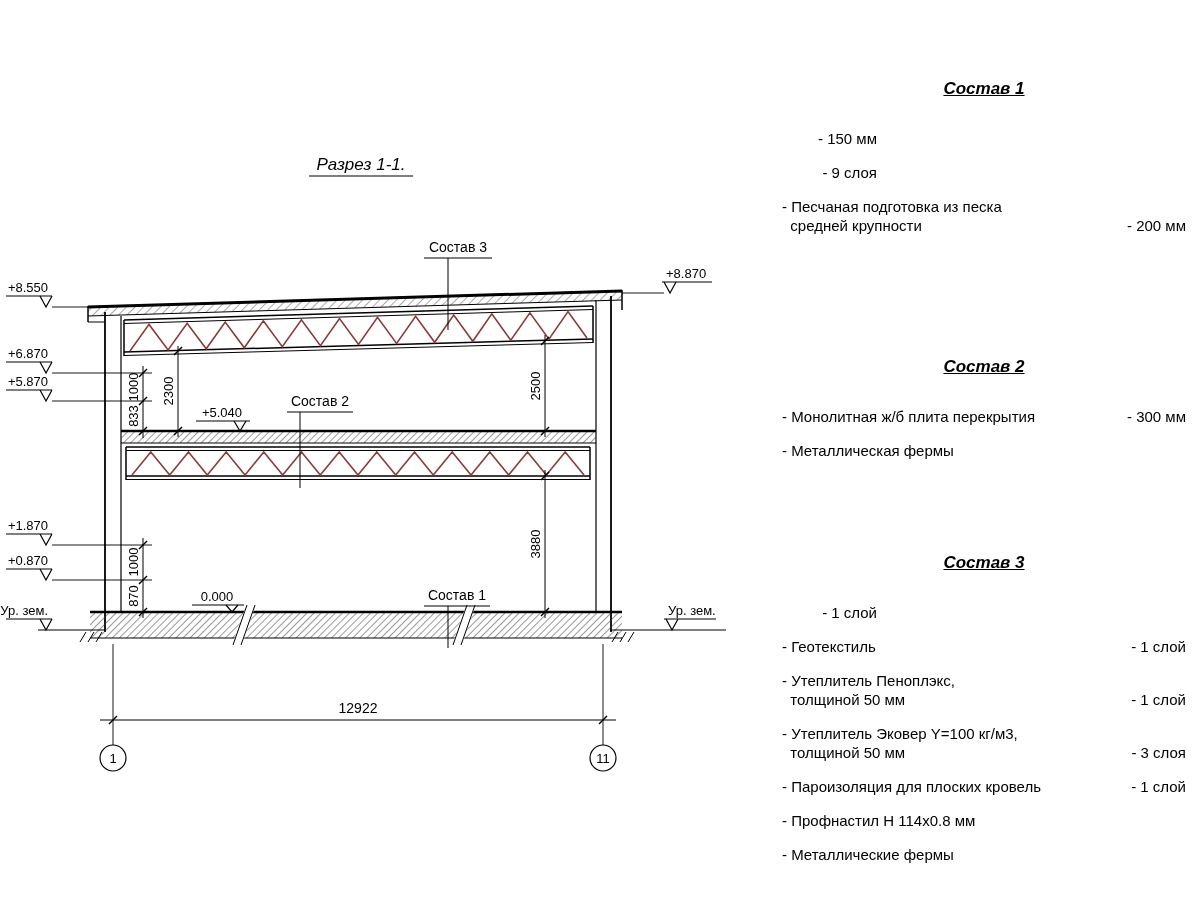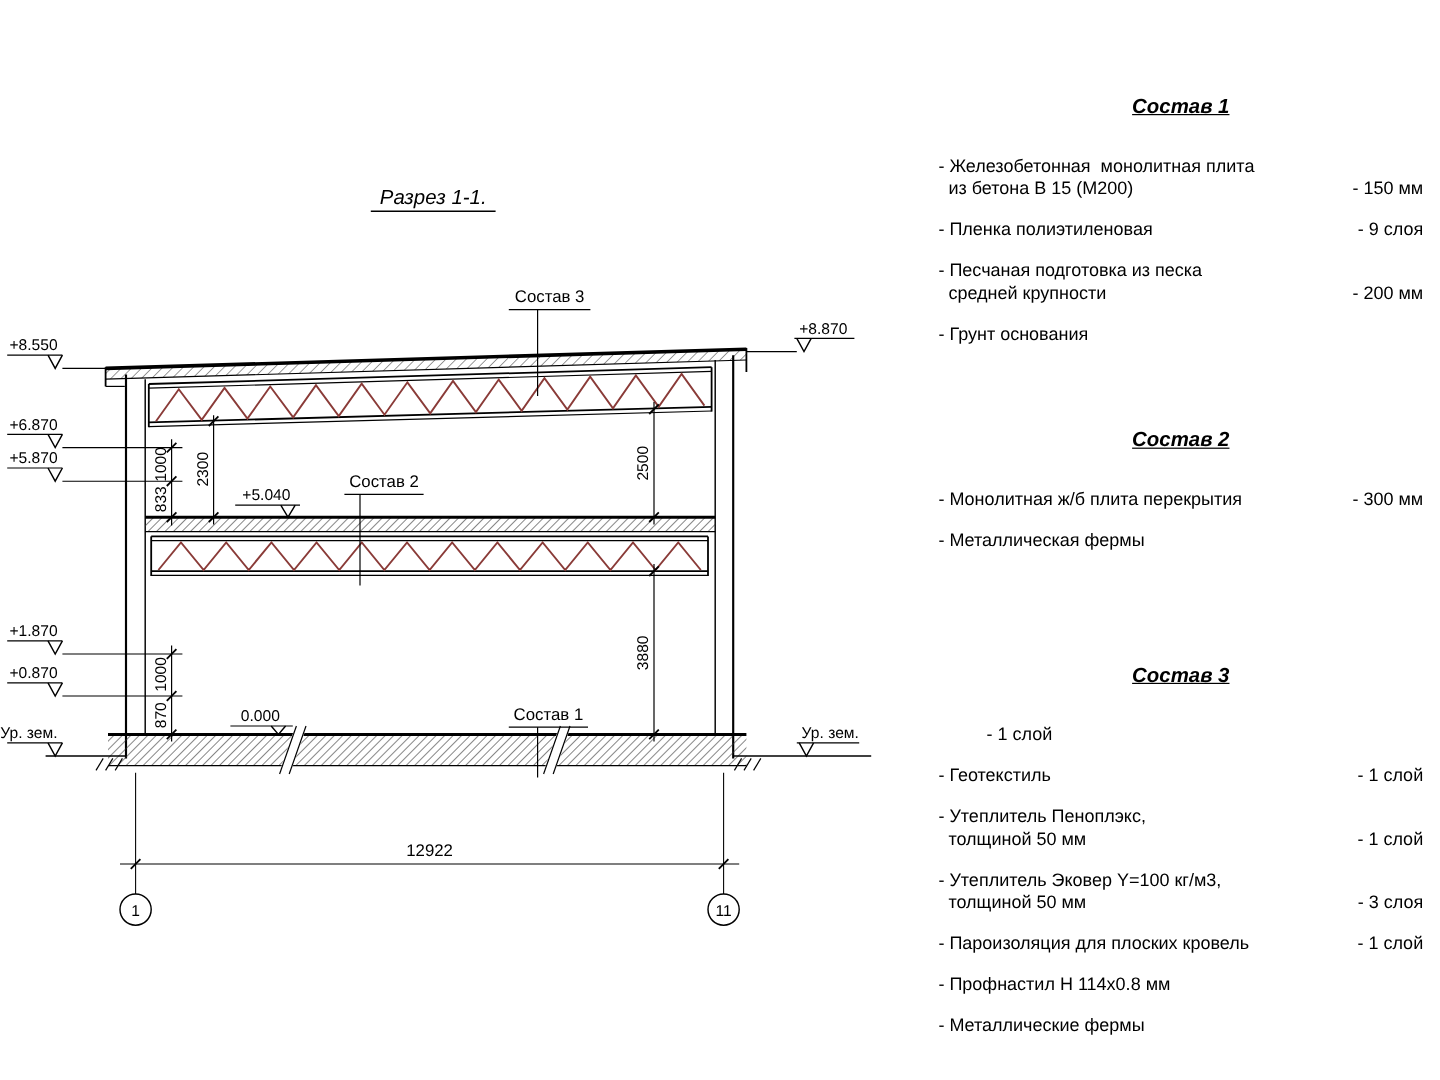--- a/index.html
+++ b/index.html
@@ -241,37 +241,30 @@
     <circle cx="603" cy="758" r="13" fill="none" stroke="#000" stroke-width="1.2"></circle>
     <text x="603" y="763" text-anchor="middle" font-size="13">11</text>
   </g>
 </svg>
 
 <div class="panel">
 
   <section class="comp" style="top:78px">
     <h2>Состав 1</h2>
     <div class="item">
-      <div class="label">- Железобетонная  монолитная плита
-  из бетона В 15 (М200)</div>
       <div class="value">- 150 мм</div>
     </div>
     <div class="item">
-      <div class="label">- Пленка полиэтиленовая</div>
       <div class="value">- 9 слоя</div>
     </div>
     <div class="item">
       <div class="label">- Песчаная подготовка из песка
   средней крупности</div>
       <div class="value">- 200 мм</div>
     </div>
-    <div class="item">
-      <div class="label">- Грунт основания</div>
-      <div class="value"></div>
-    </div>
   </section>
 
   <section class="comp" style="top:356px">
     <h2>Состав 2</h2>
     <div class="item">
       <div class="label">- Монолитная ж/б плита перекрытия</div>
       <div class="value">- 300 мм</div>
     </div>
     <div class="item">
       <div class="label">- Металлическая фермы</div>

